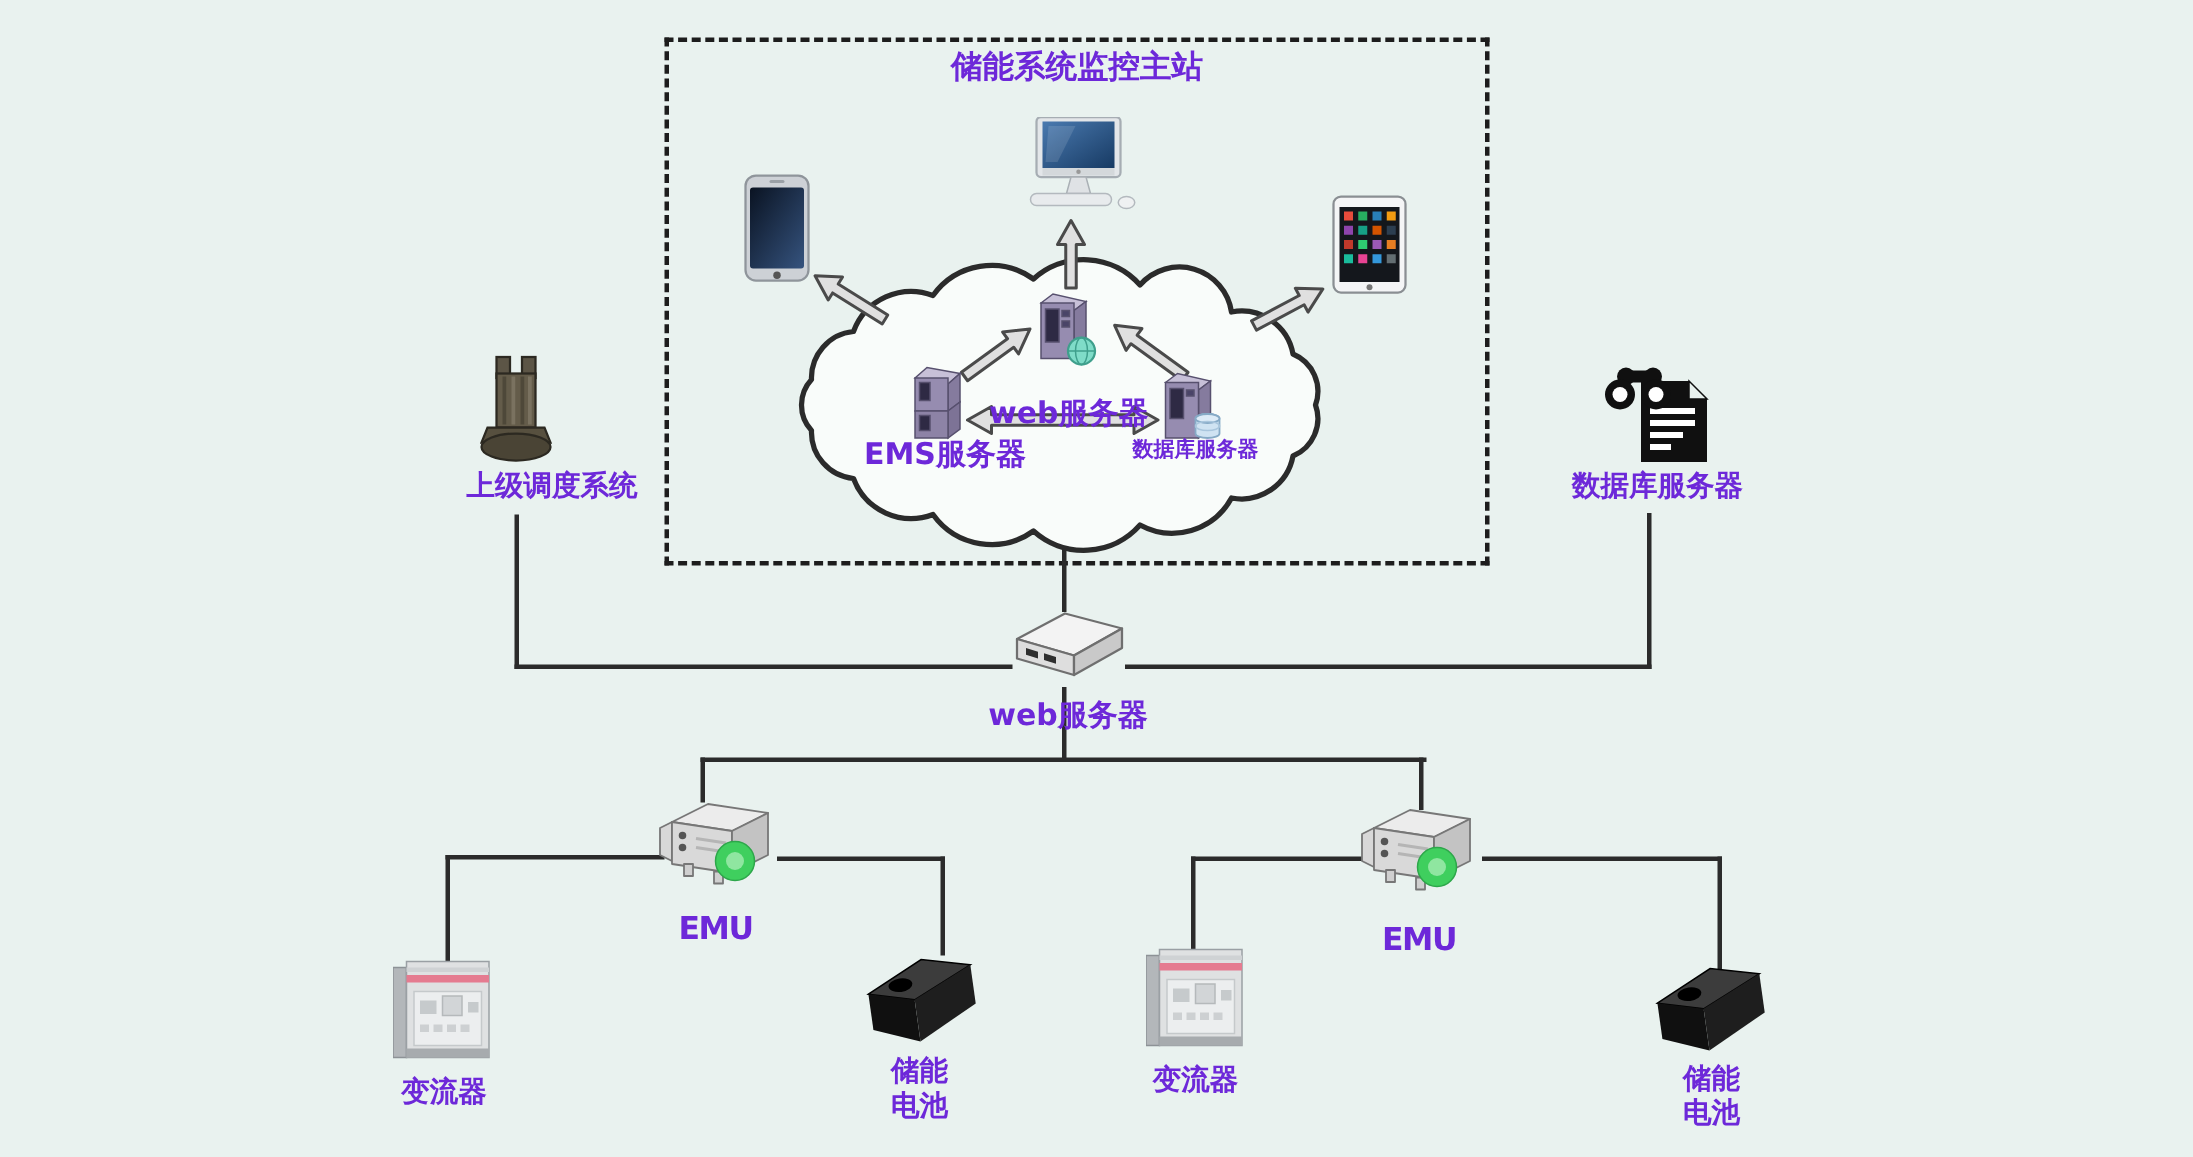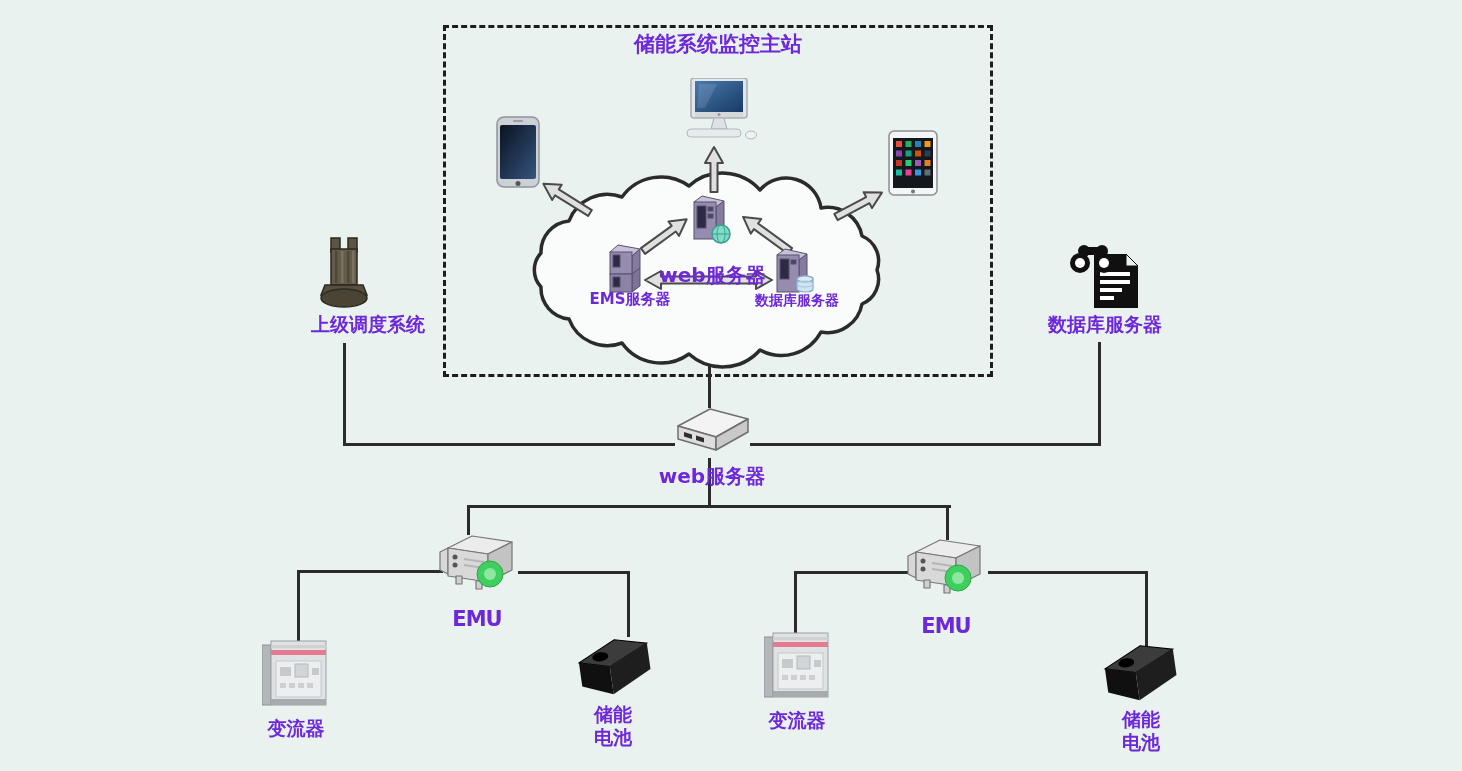--- a/index.html
+++ b/index.html
@@ -126,21 +126,21 @@
     <g stroke="#57506e" stroke-width="1">
       <polygon points="4,12 12,5 34,9 26,16" fill="#c7c0d8"></polygon>
       <polygon points="26,16 34,9 34,28 26,34" fill="#857b9e"></polygon>
       <rect x="4" y="12" width="22" height="22" fill="#968cb0"></rect>
       <rect x="7" y="15" width="7" height="12" fill="#2e2a44"></rect>
       <polygon points="26,34 34,28 34,46 26,52" fill="#7d7396"></polygon>
       <rect x="4" y="34" width="22" height="18" fill="#8d83a6"></rect>
       <rect x="7" y="37" width="7" height="10" fill="#2e2a44"></rect>
     </g>
   </svg>
-  <div class="lbl" style="left:550px;top:291px;width:160px;font-size:15px;">EMS服务器</div>
+  <div class="lbl" style="left:550px;top:291px;width:160px;font-size:20px;">EMS服务器</div>
 
   <svg class="abs" style="left:772px;top:246px;" width="44" height="52" viewBox="0 0 44 52">
     <g stroke="#57506e" stroke-width="1">
       <polygon points="5,9 13,3 35,8 27,14" fill="#c7c0d8"></polygon>
       <polygon points="27,14 35,8 35,40 27,46" fill="#857b9e"></polygon>
       <rect x="5" y="9" width="22" height="37" fill="#968cb0"></rect>
       <rect x="8" y="13" width="9" height="20" fill="#2e2a44"></rect>
       <rect x="19" y="14" width="5" height="4" fill="#4a4468"></rect>
     </g>
     <path d="M25,33 a8,3 0 0 1 16,0 v10 a8,3 0 0 1 -16,0 Z" fill="#cfe3f2" stroke="#86aac6" stroke-width="1.2"></path>

